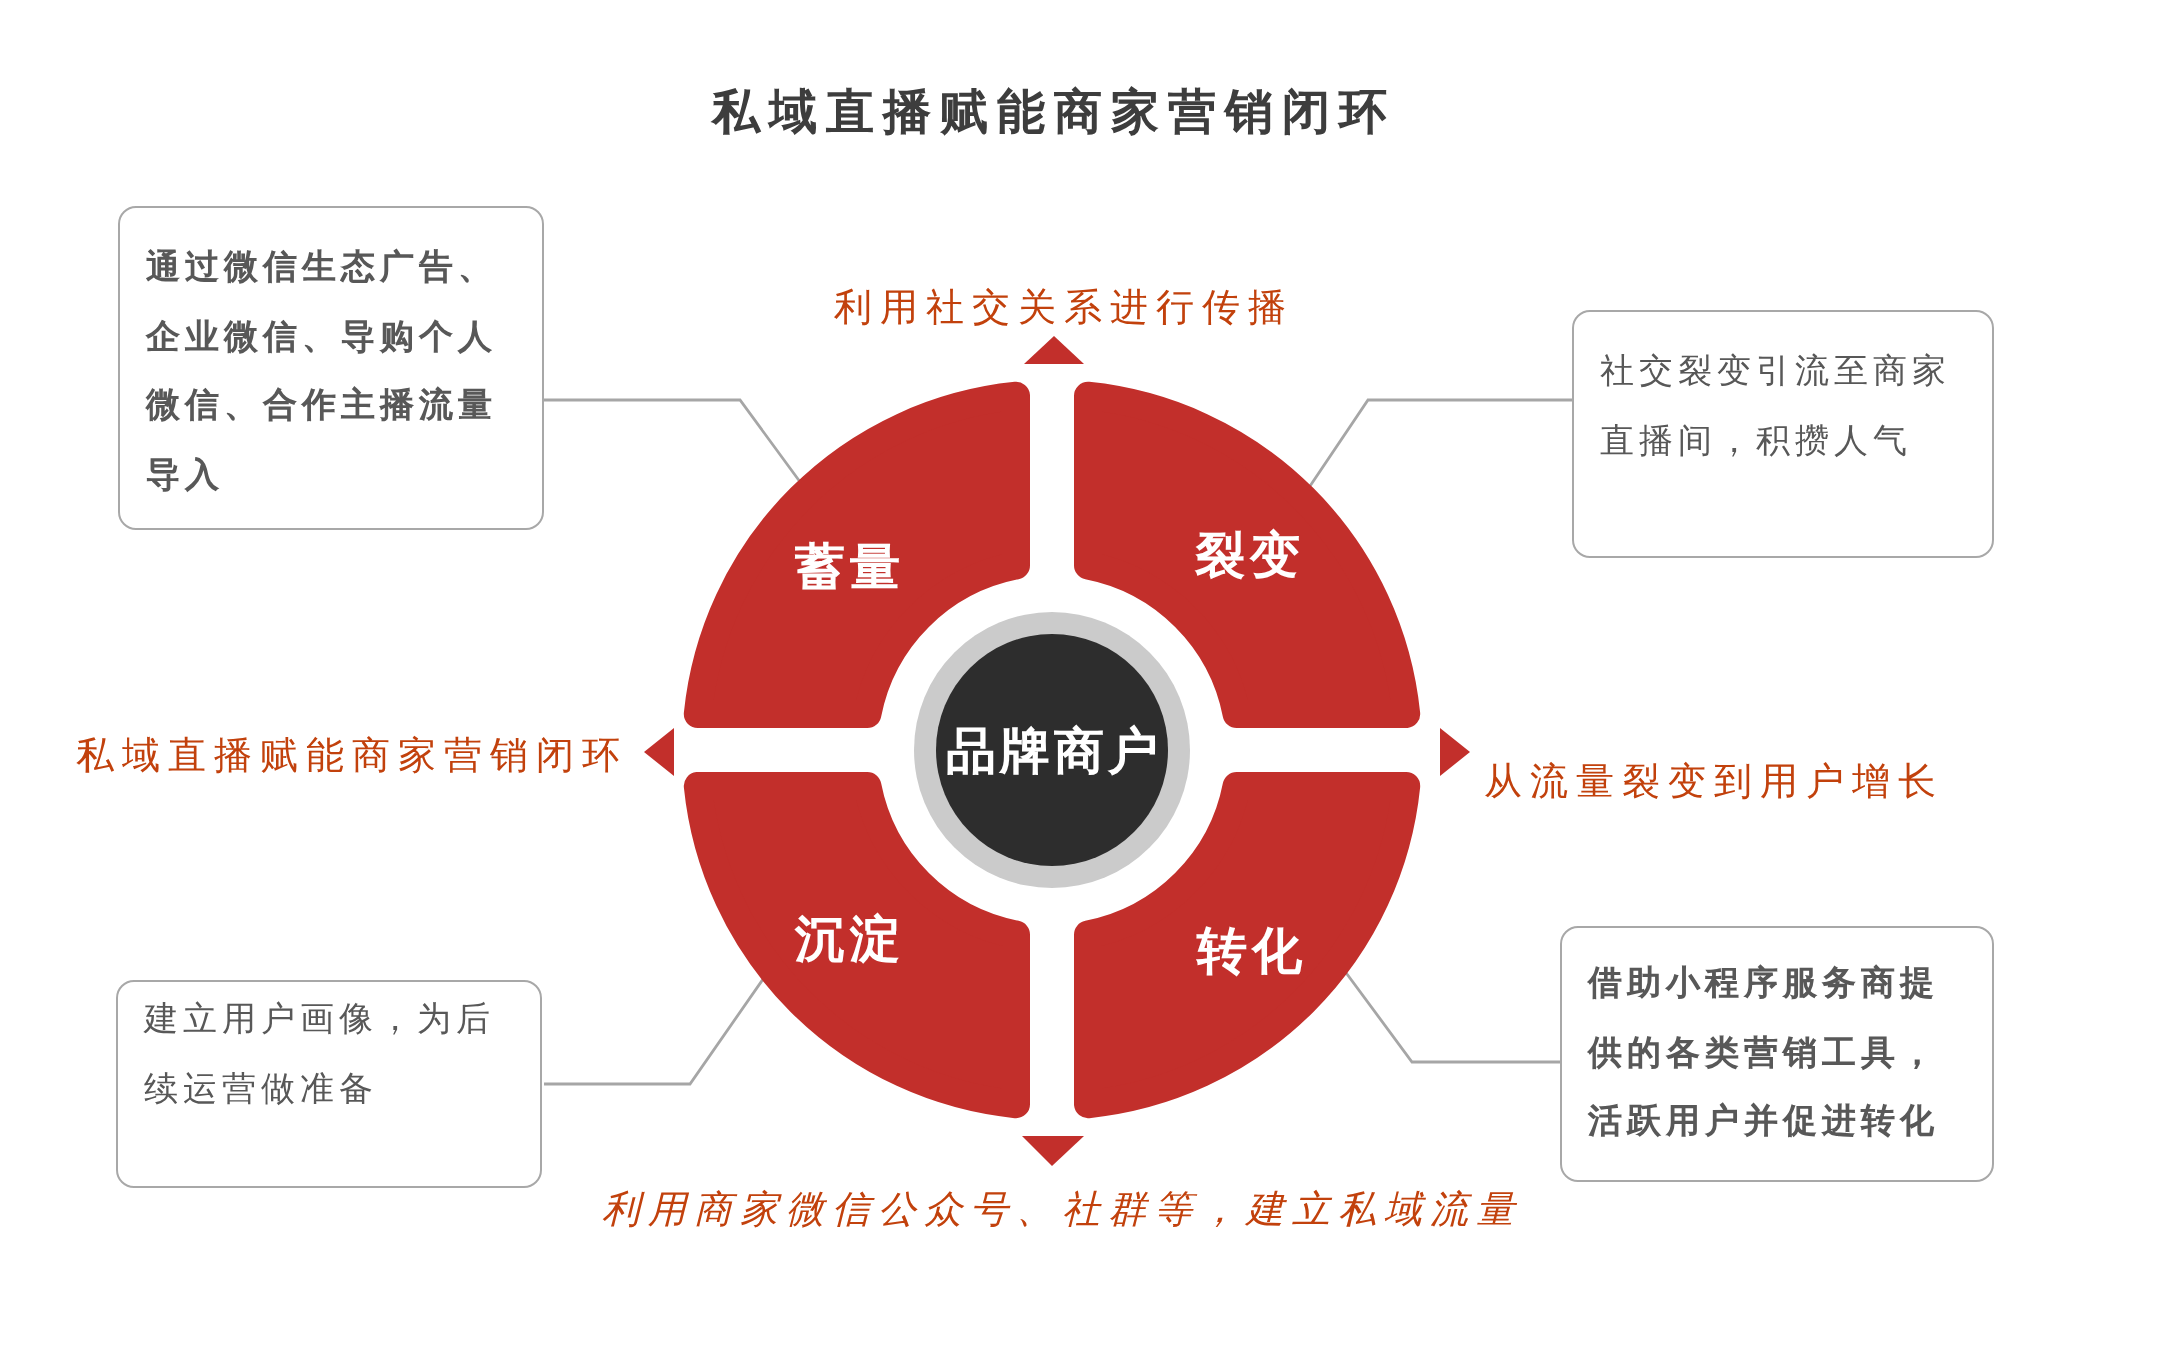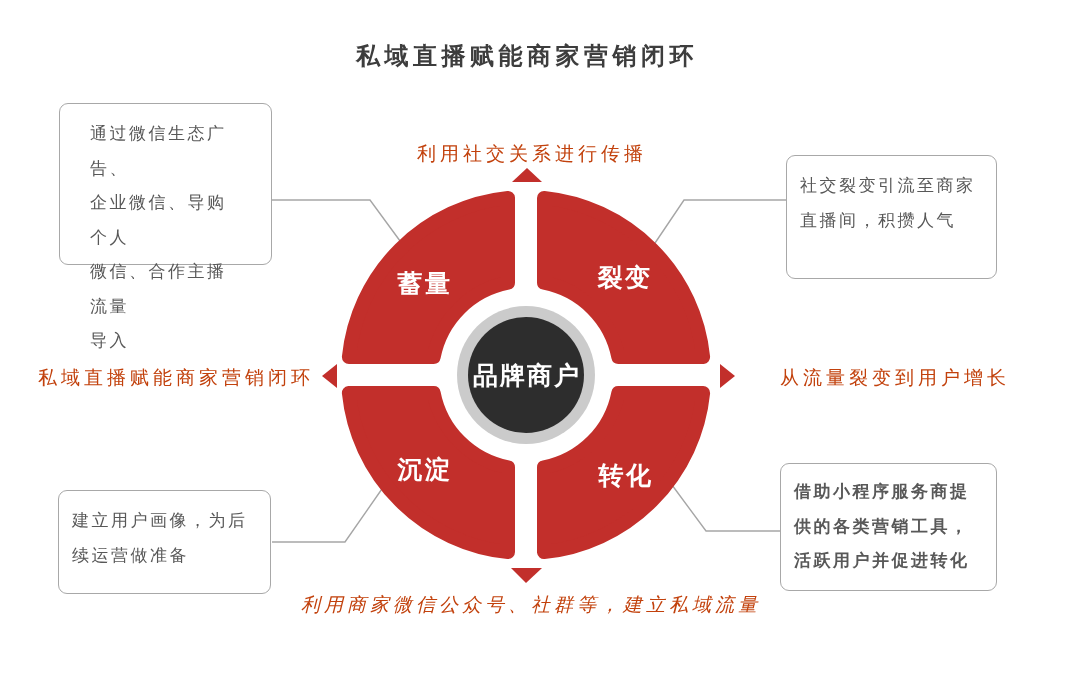--- a/index.html
+++ b/index.html
@@ -21,35 +21,35 @@
     position: absolute;
     border: 1.3px solid #a8a8a8;
     border-radius: 9px;
     background: #ffffff;
     color: #585858;
     font-size: 17px;
     letter-spacing: 2.5px;
     line-height: 34.5px;
     white-space: pre-line;
   }
-  .callout.tl { left: 59px;  top: 103px; width: 213px; height: 162px; padding: 13px 30px; }
+  .callout.tl { left: 59px;  top: 103px; width: 213px; height: 162px; padding: 13px 13px; font-weight: bold; }
   .callout.tr { left: 786px; top: 155px; width: 211px; height: 124px;  padding: 13px 13px; }
-  .callout.bl { left: 58px;  top: 490px; width: 213px; height: 104px; padding: 13px 13px; }
+  .callout.bl { left: 58px;  top: 490px; width: 213px; height: 104px; padding: 2px 13px; }
   .callout.br { left: 780px; top: 463px; width: 217px; height: 128px; padding: 11px 13px; font-weight: bold; }
 
   .annotation {
     position: absolute;
     color: #c2410c;
     font-size: 19px;
     letter-spacing: 4px;
     white-space: nowrap;
   }
   .annotation.top    { left: 532px; top: 141px; transform: translateX(-50%); }
   .annotation.left   { left: 38px;  top: 365px; }
-  .annotation.right  { left: 742px; top: 365px; margin-left: 38px; }
+  .annotation.right  { left: 742px; top: 378px; }
   .annotation.bottom { left: 531px; top: 592px; transform: translateX(-50%); font-style: italic; }
 
   svg.connectors { position: absolute; left: 0; top: 0; }
   svg.cycle { position: absolute; left: 314px; top: 163px; }
 
   .q-label {
     font-size: 25px;
     font-weight: bold;
     letter-spacing: 2.5px;
     fill: #ffffff;

